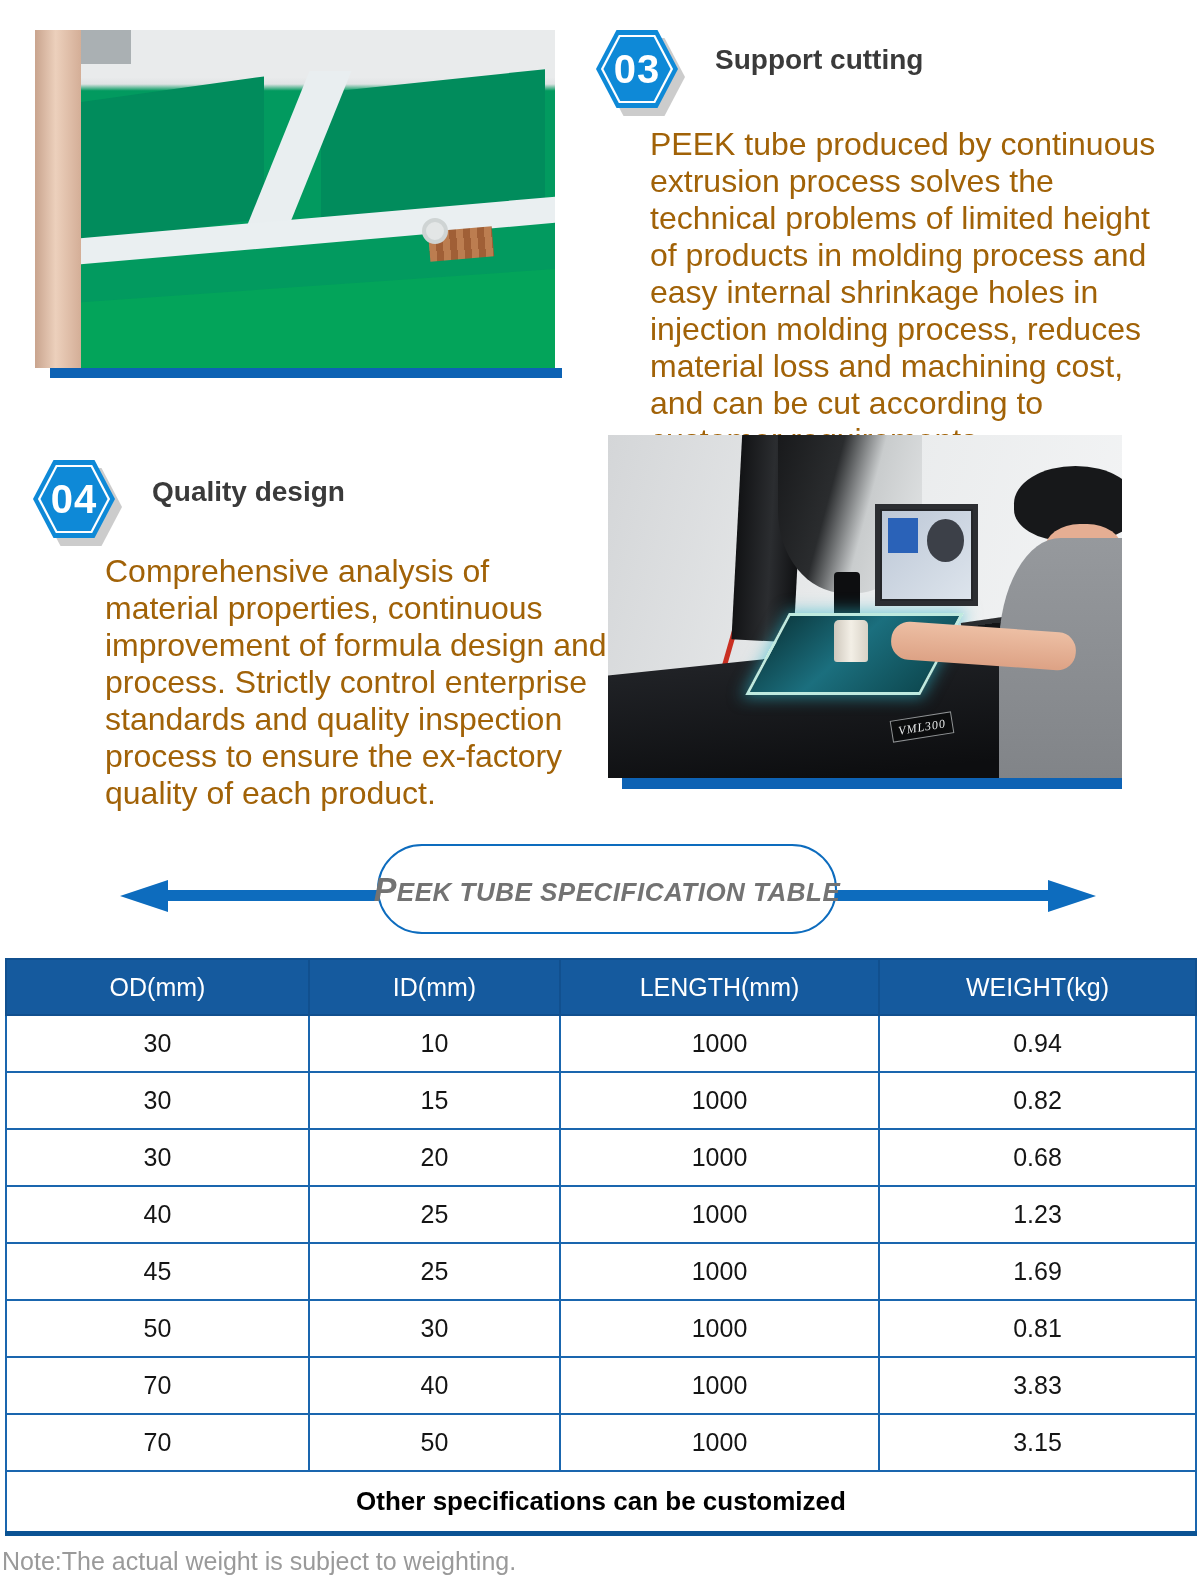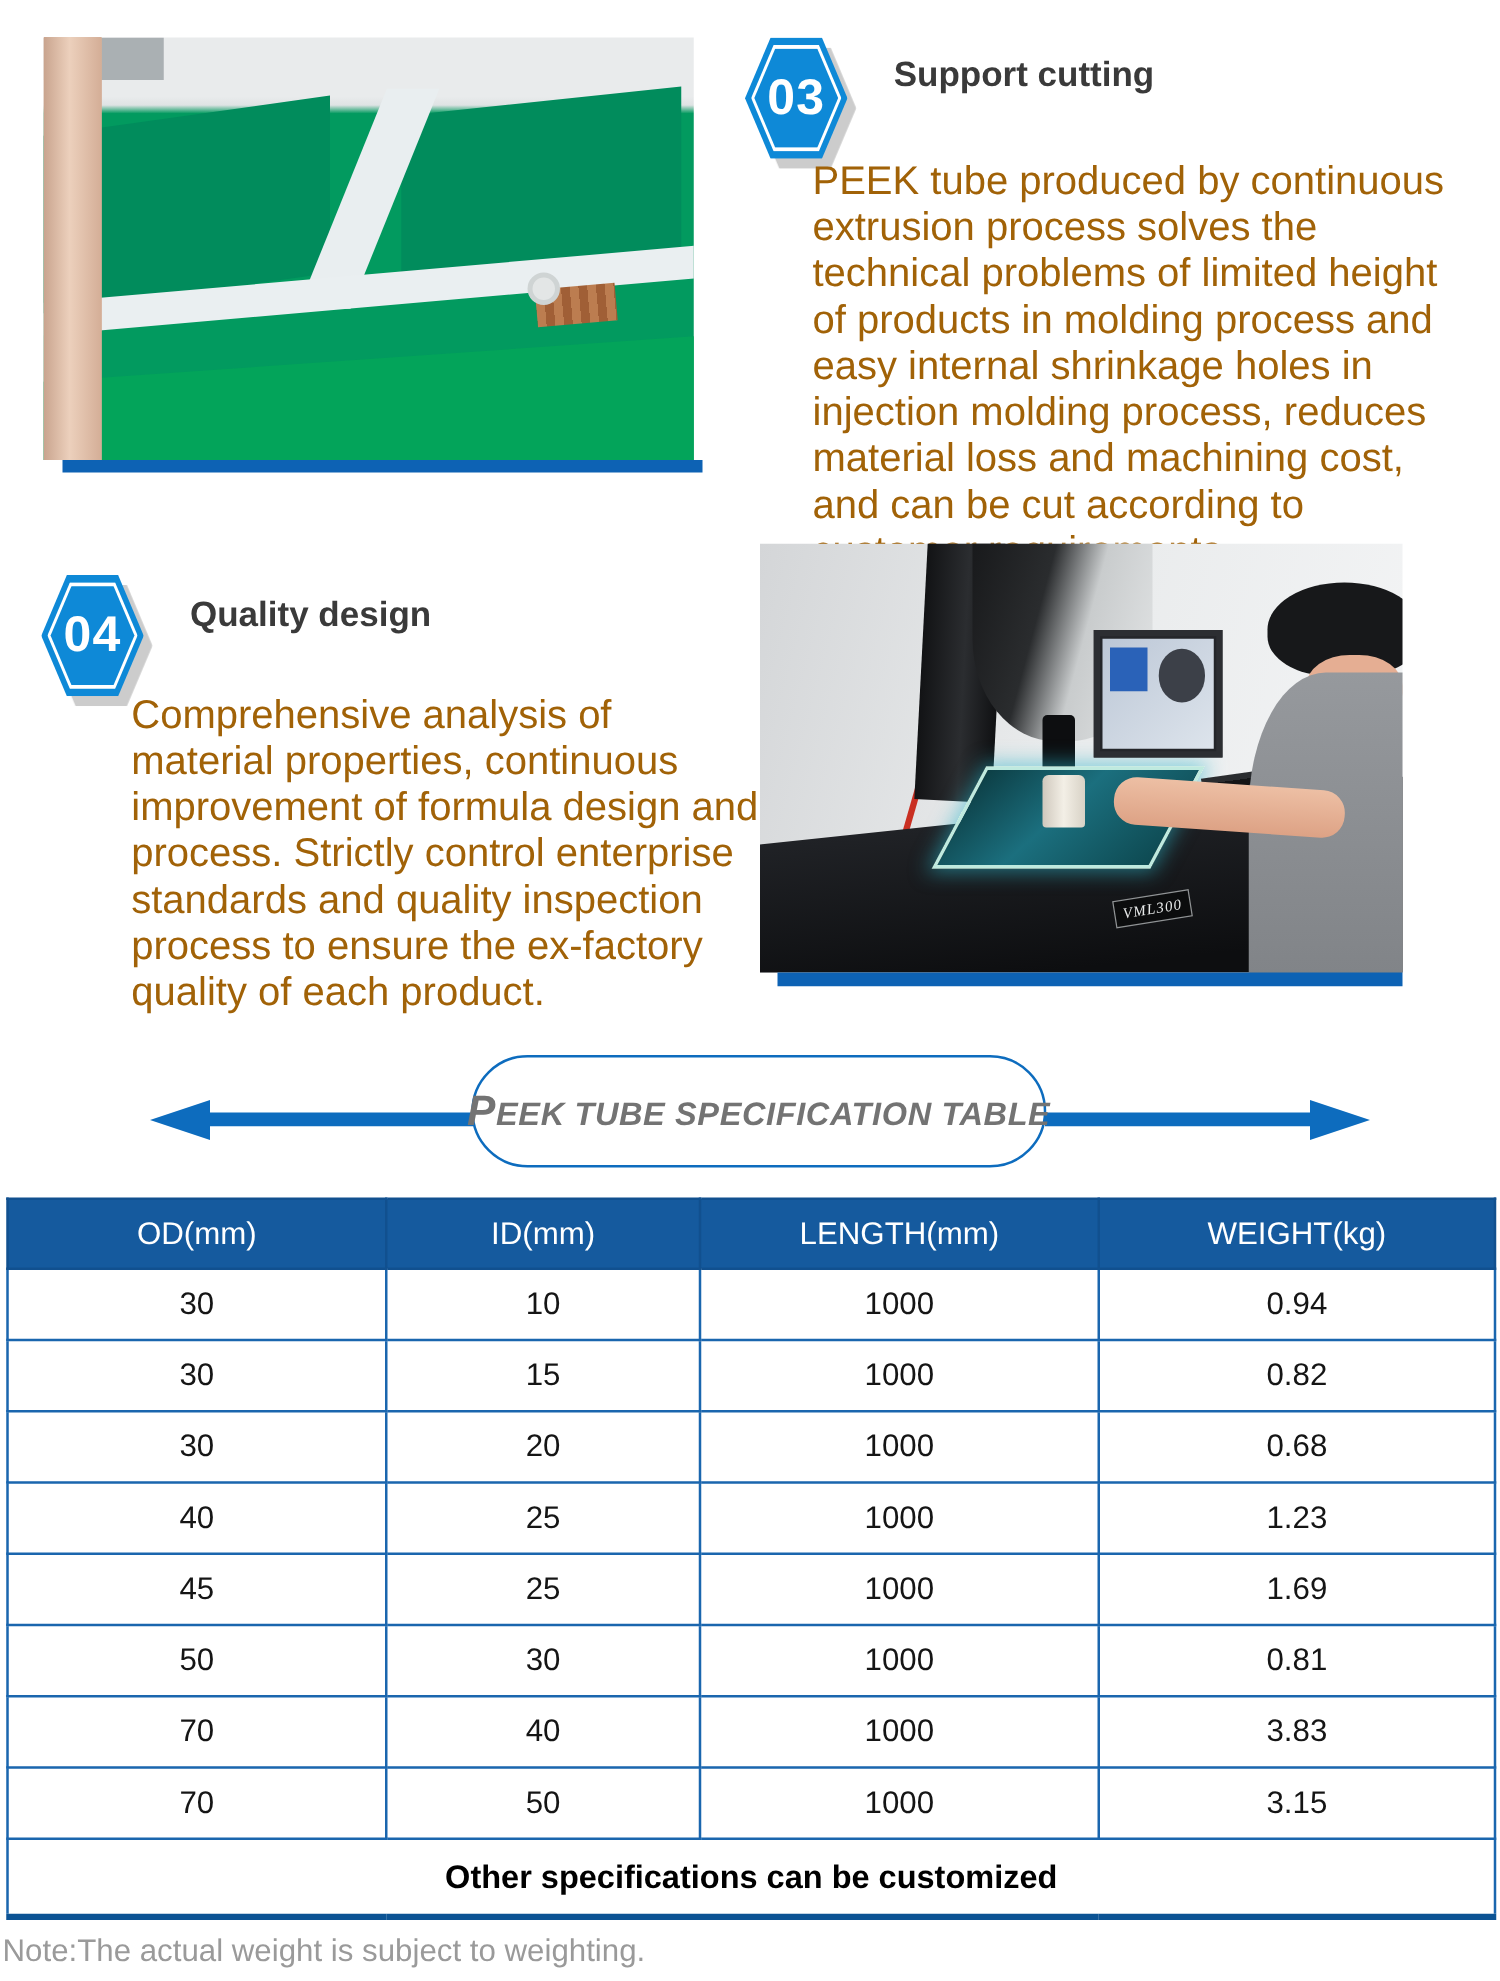--- a/index.html
+++ b/index.html
@@ -52,21 +52,21 @@
   .p2-sample { position:absolute; left:44%; top:54%; width:34px; height:42px; background:linear-gradient(90deg,#cfc8bd,#f3efe6 50%,#d8d2c6); border-radius:5px 5px 3px 3px; }
   .p2-keyboard { position:absolute; left:69%; top:53%; width:16%; height:11%; background:repeating-linear-gradient(180deg,#2a2c2f 0 5px,#141517 5px 10px); transform:rotate(-8deg); }
   .p2-cap { position:absolute; right:-3%; top:9%; width:24%; height:22%; border-radius:50% 50% 42% 42%; background:#17181a; }
   .p2-face { position:absolute; right:0; top:26%; width:15%; height:16%; border-radius:45%; background:#e5ae93; }
   .p2-torso { position:absolute; right:-6%; top:30%; width:30%; height:80%; border-radius:40% 0 0 10%; background:linear-gradient(180deg,#96999d,#7e8185); }
   .p2-arm { position:absolute; left:55%; top:56%; width:36%; height:11%; border-radius:18px; background:linear-gradient(180deg,#edbfa4,#dda285); transform:rotate(4deg); }
   .p2-plate { position:absolute; left:55%; top:82%; width:62px; height:22px; background:#0b0c0d; border:1px solid #8f9294; transform:rotate(-9deg);
     color:#e8eaea; font-size:12px; font-style:italic; letter-spacing:1px; display:flex; align-items:center; justify-content:center; font-family:"Liberation Serif", serif; }
 
   
-  .step-badge { position:absolute; width:82px; height:97px; filter:drop-shadow(7px 8px 0 #cccccc); }
+  .step-badge { position:absolute; width:82px; height:78px; filter:drop-shadow(7px 8px 0 #cccccc); }
   .hex { clip-path:polygon(25% 0,75% 0,100% 50%,75% 100%,25% 100%,0 50%); display:flex; align-items:center; justify-content:center; }
   .hex-outer { width:100%; height:100%; background:#0e89d7; }
   .hex-ring { width:88%; height:88%; background:#ffffff; }
   .hex-inner { width:93%; height:93%; background:#0e89d7; }
   .step-num { color:#ffffff; font-size:40px; font-weight:bold; letter-spacing:1px; }
 
   .step-title { position:absolute; font-size:28px; font-weight:bold; color:#3a3a3a; }
   .step-body { position:absolute; font-size:32px; line-height:37px; color:#a16207; }
 
   #badge-03 { left:596px; top:30px; }

